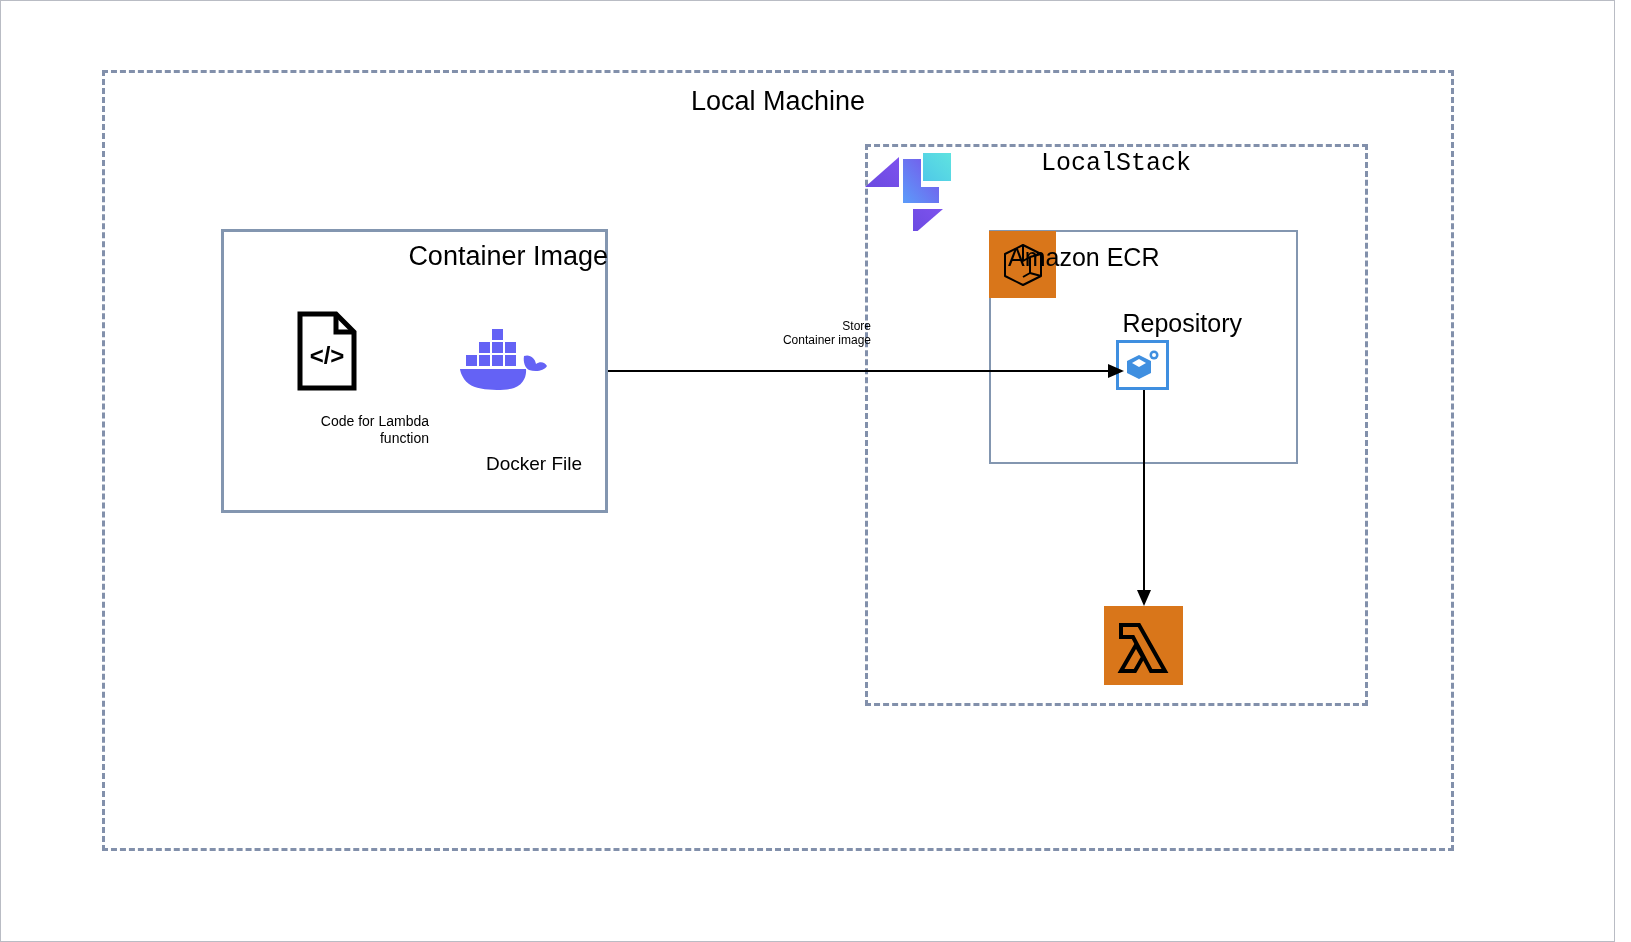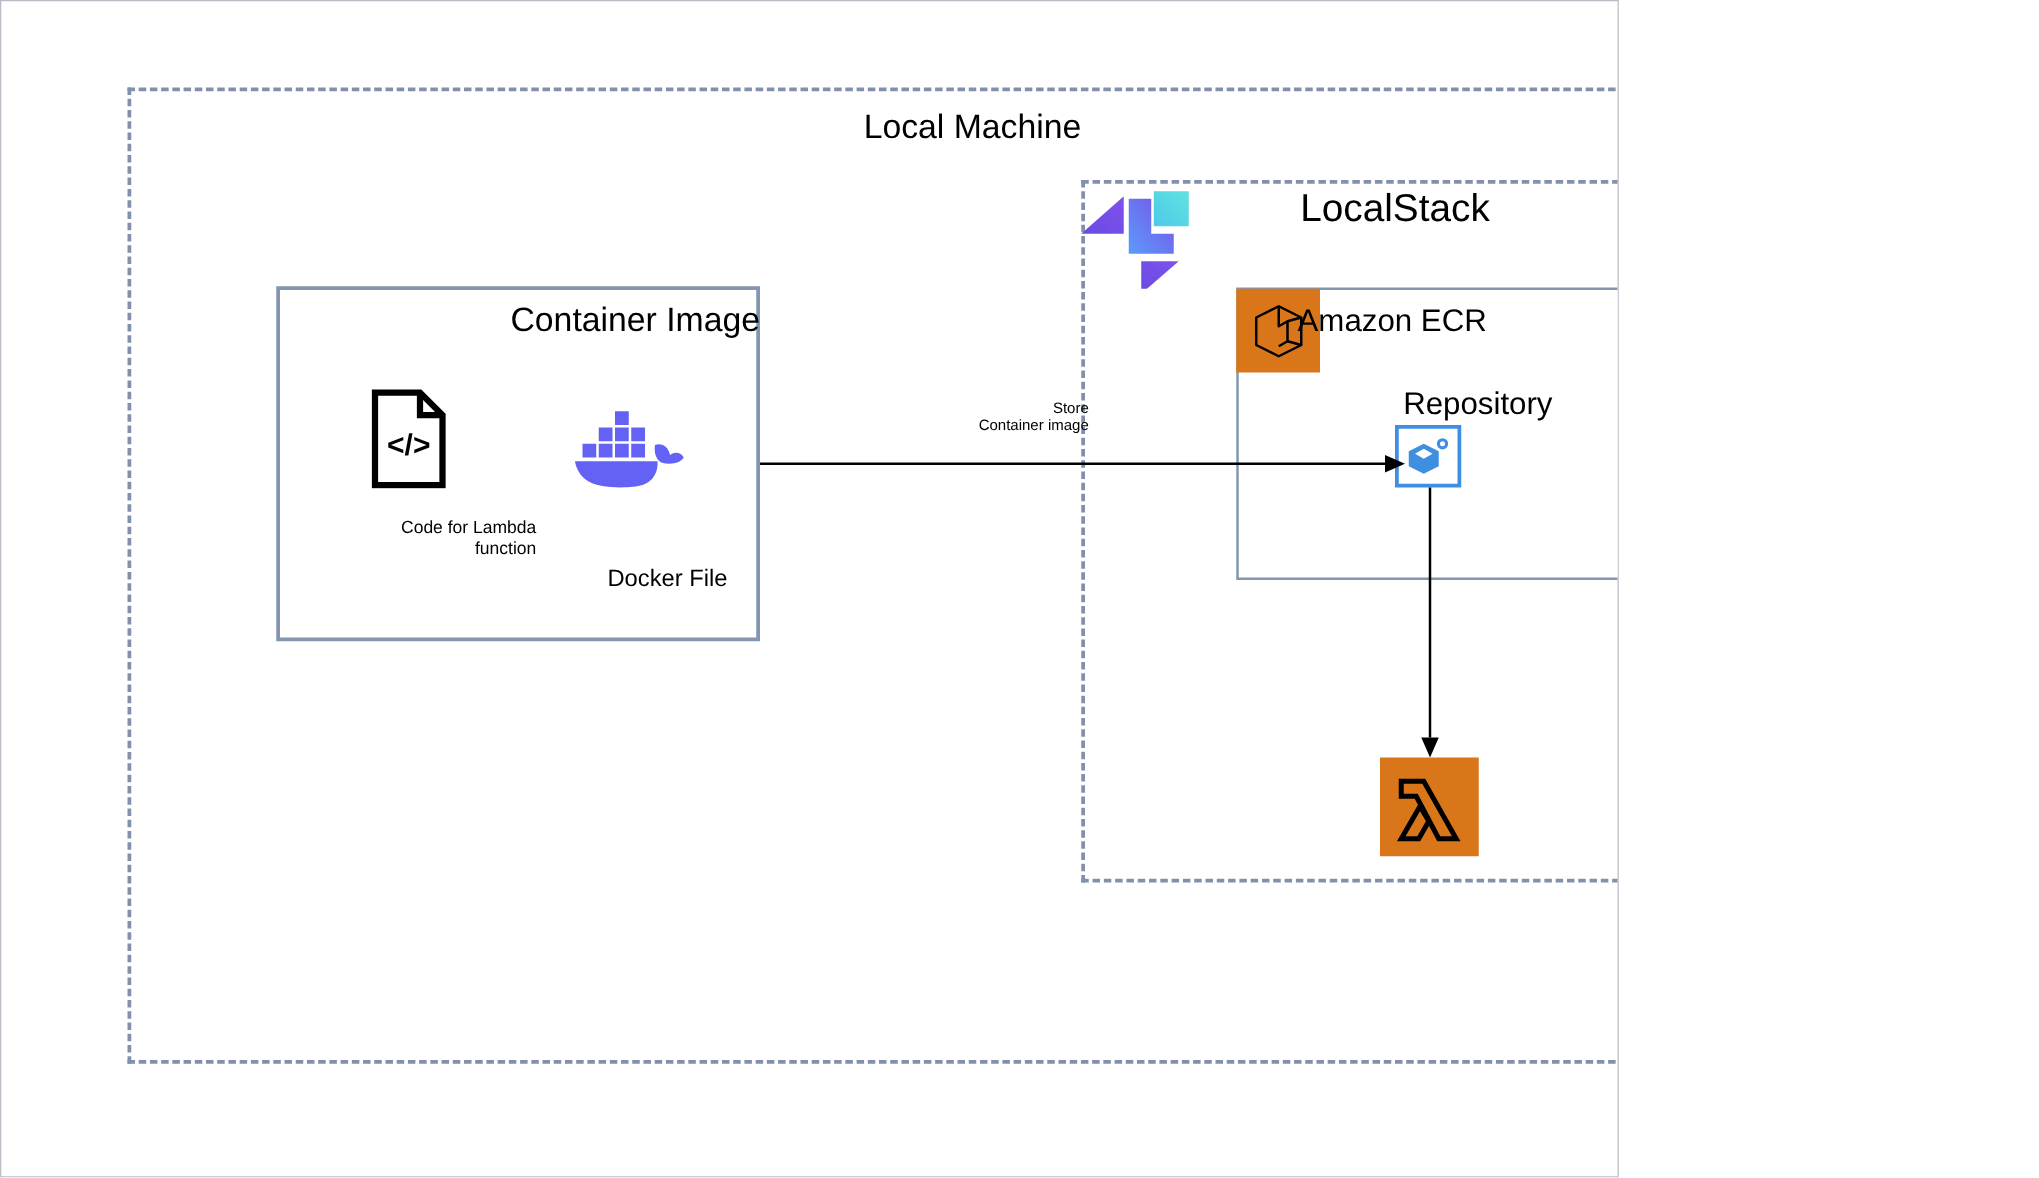--- a/index.html
+++ b/index.html
@@ -7,21 +7,21 @@
     margin: 0;
     padding: 0;
     background: #ffffff;
   }
   body {
     font-family: "Liberation Sans", sans-serif;
     -webkit-font-smoothing: antialiased;
   }
   #canvas {
     position: relative;
-    width: 1295px;
+    width: 1615px;
     height: 942px;
     background: #ffffff;
     border: 1px solid #b9bcc4;
     box-sizing: border-box;
     overflow: hidden;
   }
 
   
   .abs { position: absolute; box-sizing: border-box; }
 
@@ -82,21 +82,21 @@
 <body>
 
 <div id="canvas">
 
   <div class="abs group-dashed" style="left:101px; top:69px; width:1352px; height:781px;"></div>
 
   <div class="group-title" style="left:101px; top:85px; width:1352px; font-size:27px;">Local Machine</div>
 
   <div class="abs group-dashed" style="left:864px; top:143px; width:503px; height:562px;"></div>
 
-  <div class="group-title" style="left:960px; top:148px; width:310px; font-size:31px;">LocalStack</div>
+  <div class="group-title" style="left:960px; top:148px; width:310px; font-size:25px;font-family:Liberation Mono, monospace;">LocalStack</div>
 
   <div class="abs icon-wrap" style="left:862px; top:148px; width:90px; height:82px;">
     <svg width="90" height="82" viewBox="0 0 90 82" xmlns="http://www.w3.org/2000/svg">
       <defs>
         <linearGradient id="lsGradL" x1="0" y1="1" x2="1" y2="0">
           <stop offset="0%" stop-color="#5b9cfa"></stop>
           <stop offset="100%" stop-color="#7a4fe8"></stop>
         </linearGradient>
         <linearGradient id="lsGradSq" x1="0" y1="1" x2="1" y2="0">
           <stop offset="0%" stop-color="#4fc9e8"></stop>
@@ -161,21 +161,21 @@
     <svg width="48" height="48" viewBox="0 0 48 48" xmlns="http://www.w3.org/2000/svg">
       <g fill="none" stroke="#000000" stroke-width="2" stroke-linejoin="round">
         <path d="M24,4 L42,13 L42,35 L24,44 L6,35 L6,13 Z"></path>
         <path d="M24,4 L24,20 L31,16 L31,32 L24,36"></path>
         <path d="M31,16 L42,13"></path>
         <path d="M31,32 L42,35"></path>
       </g>
     </svg>
   </div>
 
-  <div class="label" style="left:1037px; top:242px; width:230px; font-size:25px; text-align:left;">Amazon ECR</div>
+  <div class="label" style="left:1007px; top:242px; width:230px; font-size:25px; text-align:left;">Amazon ECR</div>
 
   <div class="label" style="left:1045px; top:308px; width:196px; font-size:25px;">Repository</div>
 
   <div class="abs repo-tile" style="left:1115px; top:339px; width:53px; height:50px;">
     <svg width="38" height="36" viewBox="0 0 38 36" xmlns="http://www.w3.org/2000/svg">
       <g fill="#3f8fe0">
         <path d="M15,8 L27,14 L27,26 L15,32 L3,26 L3,14 Z"></path>
         <polygon points="15,12 22,16 15,20 8,16" fill="#ffffff"></polygon>
       </g>
       <circle cx="30" cy="8" r="4.5" fill="#3f8fe0"></circle>

